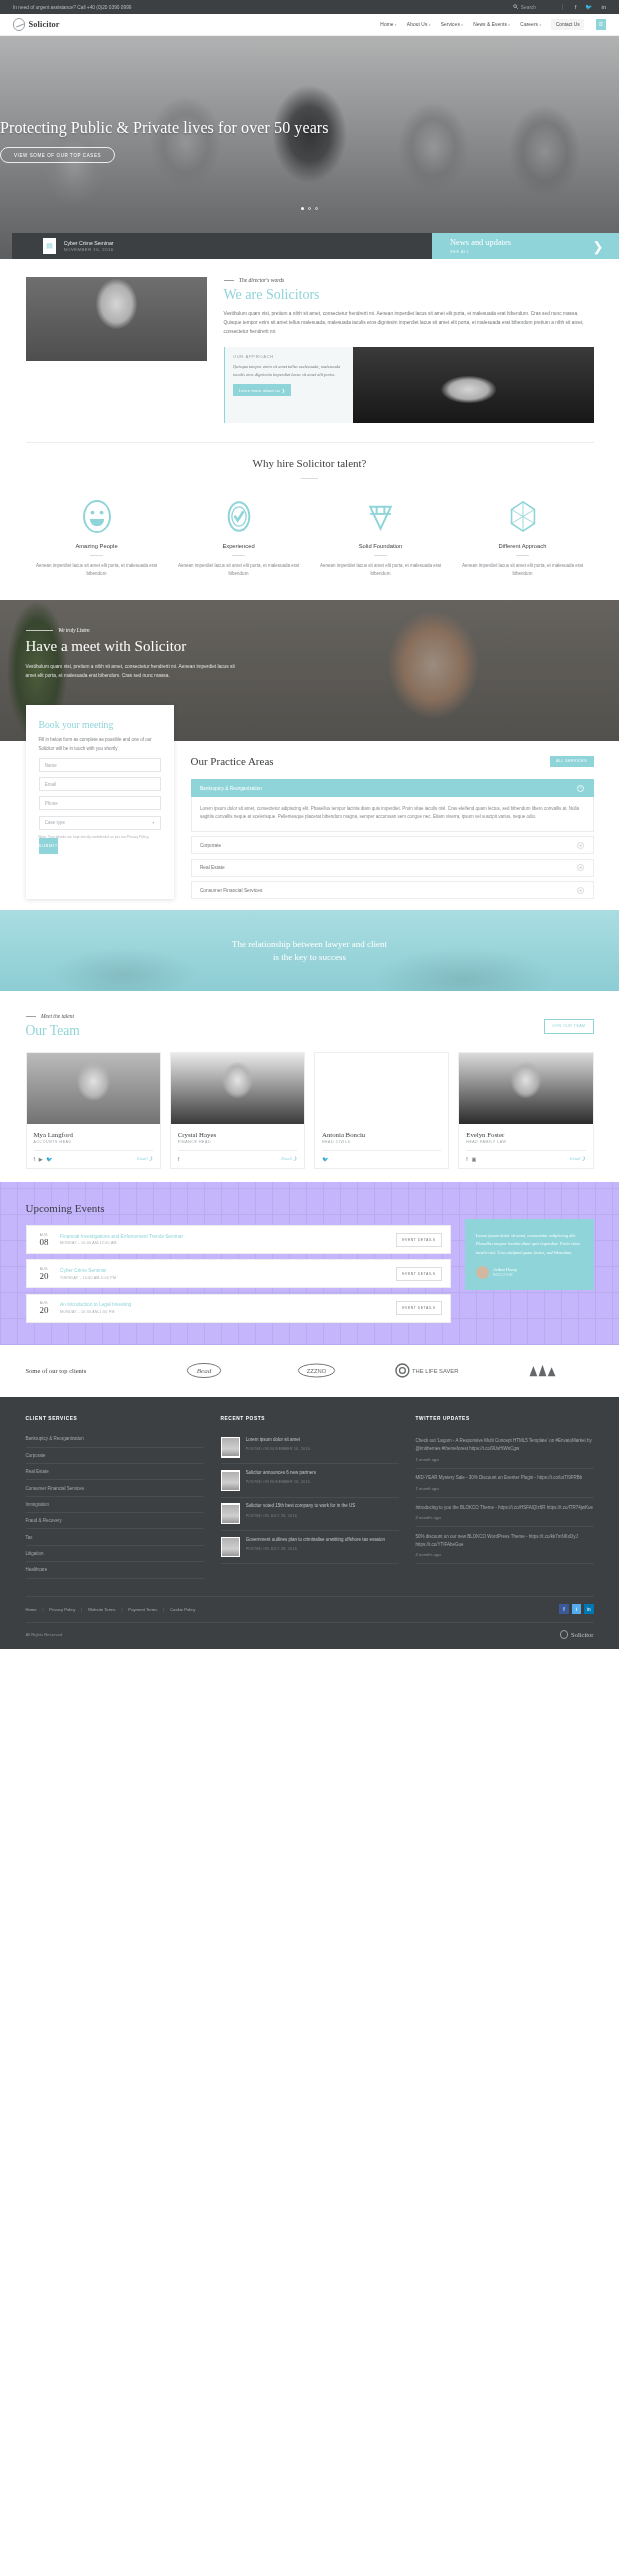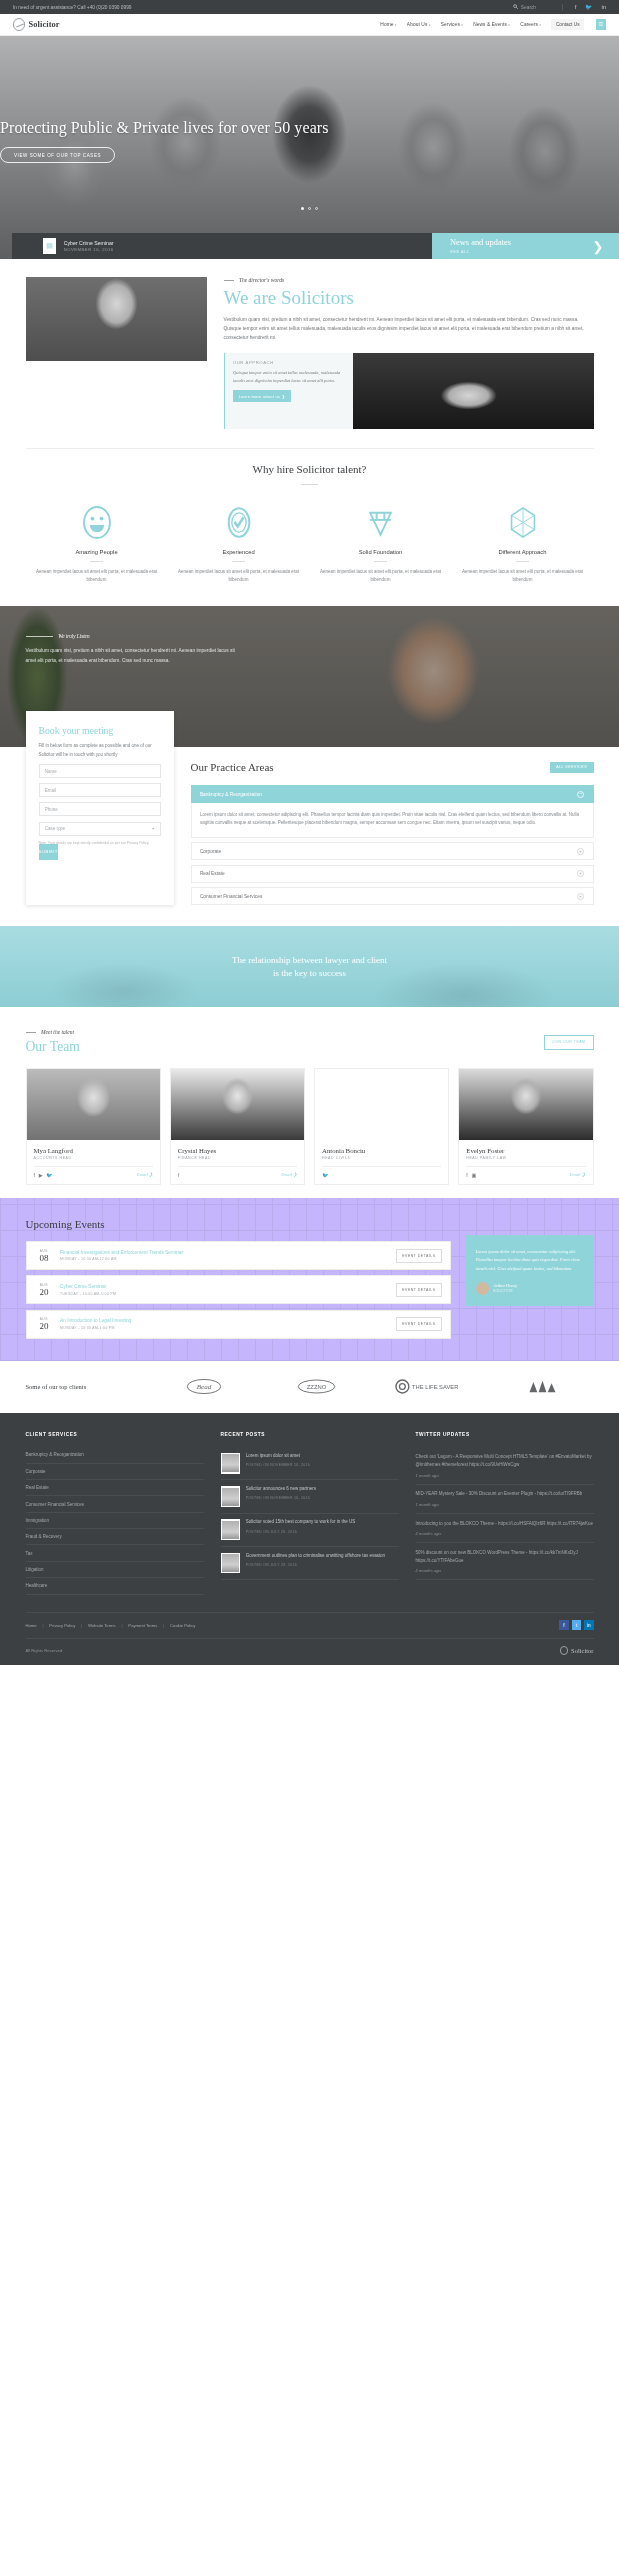--- a/index.html
+++ b/index.html
@@ -80,21 +80,21 @@
   .dir-card p { color:#b3b6b9; font-size:4.8px; line-height:1.7; margin-top:7px;
                 font-style:italic; font-family:"Liberation Serif", serif;}
   .dir-photo { height:84px; margin-top:0;
     background:
       radial-gradient(ellipse 28px 34px at 50% 32%, #e3d3c6 0%, #c4ab98 55%, transparent 75%),
       linear-gradient(180deg,#6f6f6f 0%, #4e4e4e 100%); filter:grayscale(1); }
   .dir-right { flex:1; }
   .eyebrow { display:flex; align-items:center; gap:5.2px; font-family:"Liberation Serif", serif;
              font-style:italic; font-size:5.5px; color:#4a4d50;}
   .eyebrow:before { content:""; width:10.3px; height:0.6px; background:#9aa0a4; display:block;}
-  .dir-h2 { font-family:"Liberation Serif", serif; color:#8fd4d9; font-size:19px;
+  .dir-h2 { font-family:"Liberation Serif", serif; color:#8fd4d9; font-size:14px;
             font-weight:normal; margin:3.9px 0 7px;}
   .dir-p { font-size:4.8px; line-height:1.85; color:#72767a; }
   .dir-bottom { display:flex; gap:0; margin-top:10.3px; }
   .dir-quote { width:129px; background:#f4f7f8; border-left:1.9px solid #8fd4d9; padding:7.7px 8.4px; }
   .dir-quote-t { font-size:4.2px; letter-spacing:0.6px; color:#9aa0a4;}
   .dir-quote-p { font-size:4.5px; line-height:1.7; color:#72767a; margin-top:3.9px;
                  font-style:italic; font-family:"Liberation Serif", serif;}
   .dir-quote-a { display:inline-block; margin-top:5.8px; background:#8fd4d9; color:#fff;
                  font-size:3.9px; padding:3.2px 5.8px; letter-spacing:0.3px;}
   .dir-shake { flex:1; height:100%; min-height:76px;
@@ -124,21 +124,21 @@
   .listen-shade { position:absolute; inset:0; background:rgba(50,50,48,.42);}
   .listen-in { position:relative; padding-top:27px; }
   .listen-eyebrow { display:flex; align-items:center; gap:5.8px; color:#fff;
       font-family:"Liberation Serif", serif; font-style:italic; font-size:5.2px;}
   .listen-eyebrow:before { content:""; width:27px; height:0.6px; background:rgba(255,255,255,.7);}
   .listen h2 { font-family:"Liberation Serif", serif; color:#fff; font-size:15px;
                font-weight:normal; margin-top:4.5px;}
   .listen p { color:#e2e3e1; font-size:4.8px; line-height:1.9; margin-top:7px; max-width:213px;}
 
   
-  .mid { display:flex; gap:17px; padding:0 0 21px; position:relative; }
+  .mid { display:flex; gap:17px; padding:0 0 11px; position:relative; }
   .book { width:148px; background:#fff; box-shadow:0 0.6px 4.5px rgba(0,0,0,.13);
           margin-top:-36px; padding:14px 13px 15.5px; position:relative; z-index:3;}
   .book h3 { font-family:"Liberation Serif", serif; color:#8fd4d9; font-size:9.7px; font-weight:normal;}
   .book p { font-size:4.5px; line-height:1.85; color:#7d8185; margin-top:5.8px;}
   .fld { width:100%; border:0.6px solid #e3e5e6; height:14px; font-size:4.5px; color:#a7abaf;
          padding:0 5.2px; display:flex; align-items:center; margin-top:5.2px; background:#fff;}
   .fld.sel { justify-content:space-between;}
   .fld.sel .cv { color:#b9bcbf; font-size:3.9px;}
   .book-note { font-size:3.5px; color:#aeb2b5; line-height:1.7; margin-top:5.8px;}
   .book-submit { width:100%; background:#8fd4d9; color:#fff; font-size:4.2px; letter-spacing:0.6px;
@@ -393,20 +393,21 @@
     </div>
   </div>
 </div>
 </div>
 
 <div class="listen">
   <div class="listen-bg"></div>
   <div class="listen-shade"></div>
   <div class="wrap listen-in">
     <div class="listen-eyebrow">We truly Listen</div>
+    <h2>Have a meet with Solicitor</h2>
     <p>Vestibulum quam nisi, pretium a nibh sit amet, consectetur hendrerit mi. Aenean imperdiet lacus sit amet elit porta, et malesuada erat bibendum. Cras sed nunc massa.</p>
   </div>
 </div>
 
 <div class="wrap">
 <div class="mid">
   <div class="book">
     <h3>Book your meeting</h3>
     <p>Fill in below form as complete as possible and one of our Solicitor will be in touch with you shortly</p>
     <div class="fld">Name</div>

